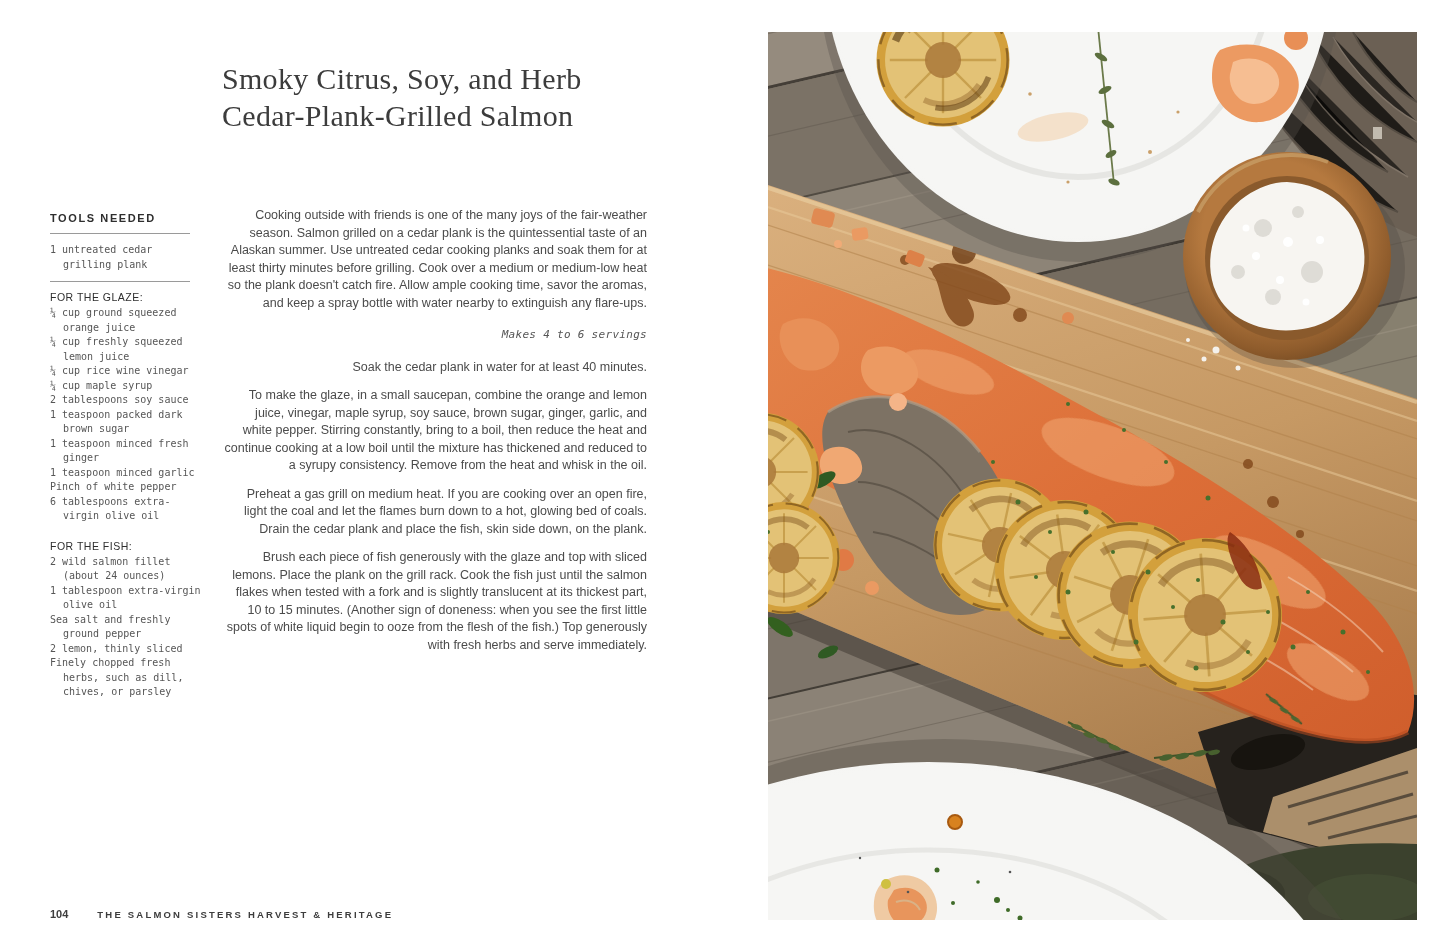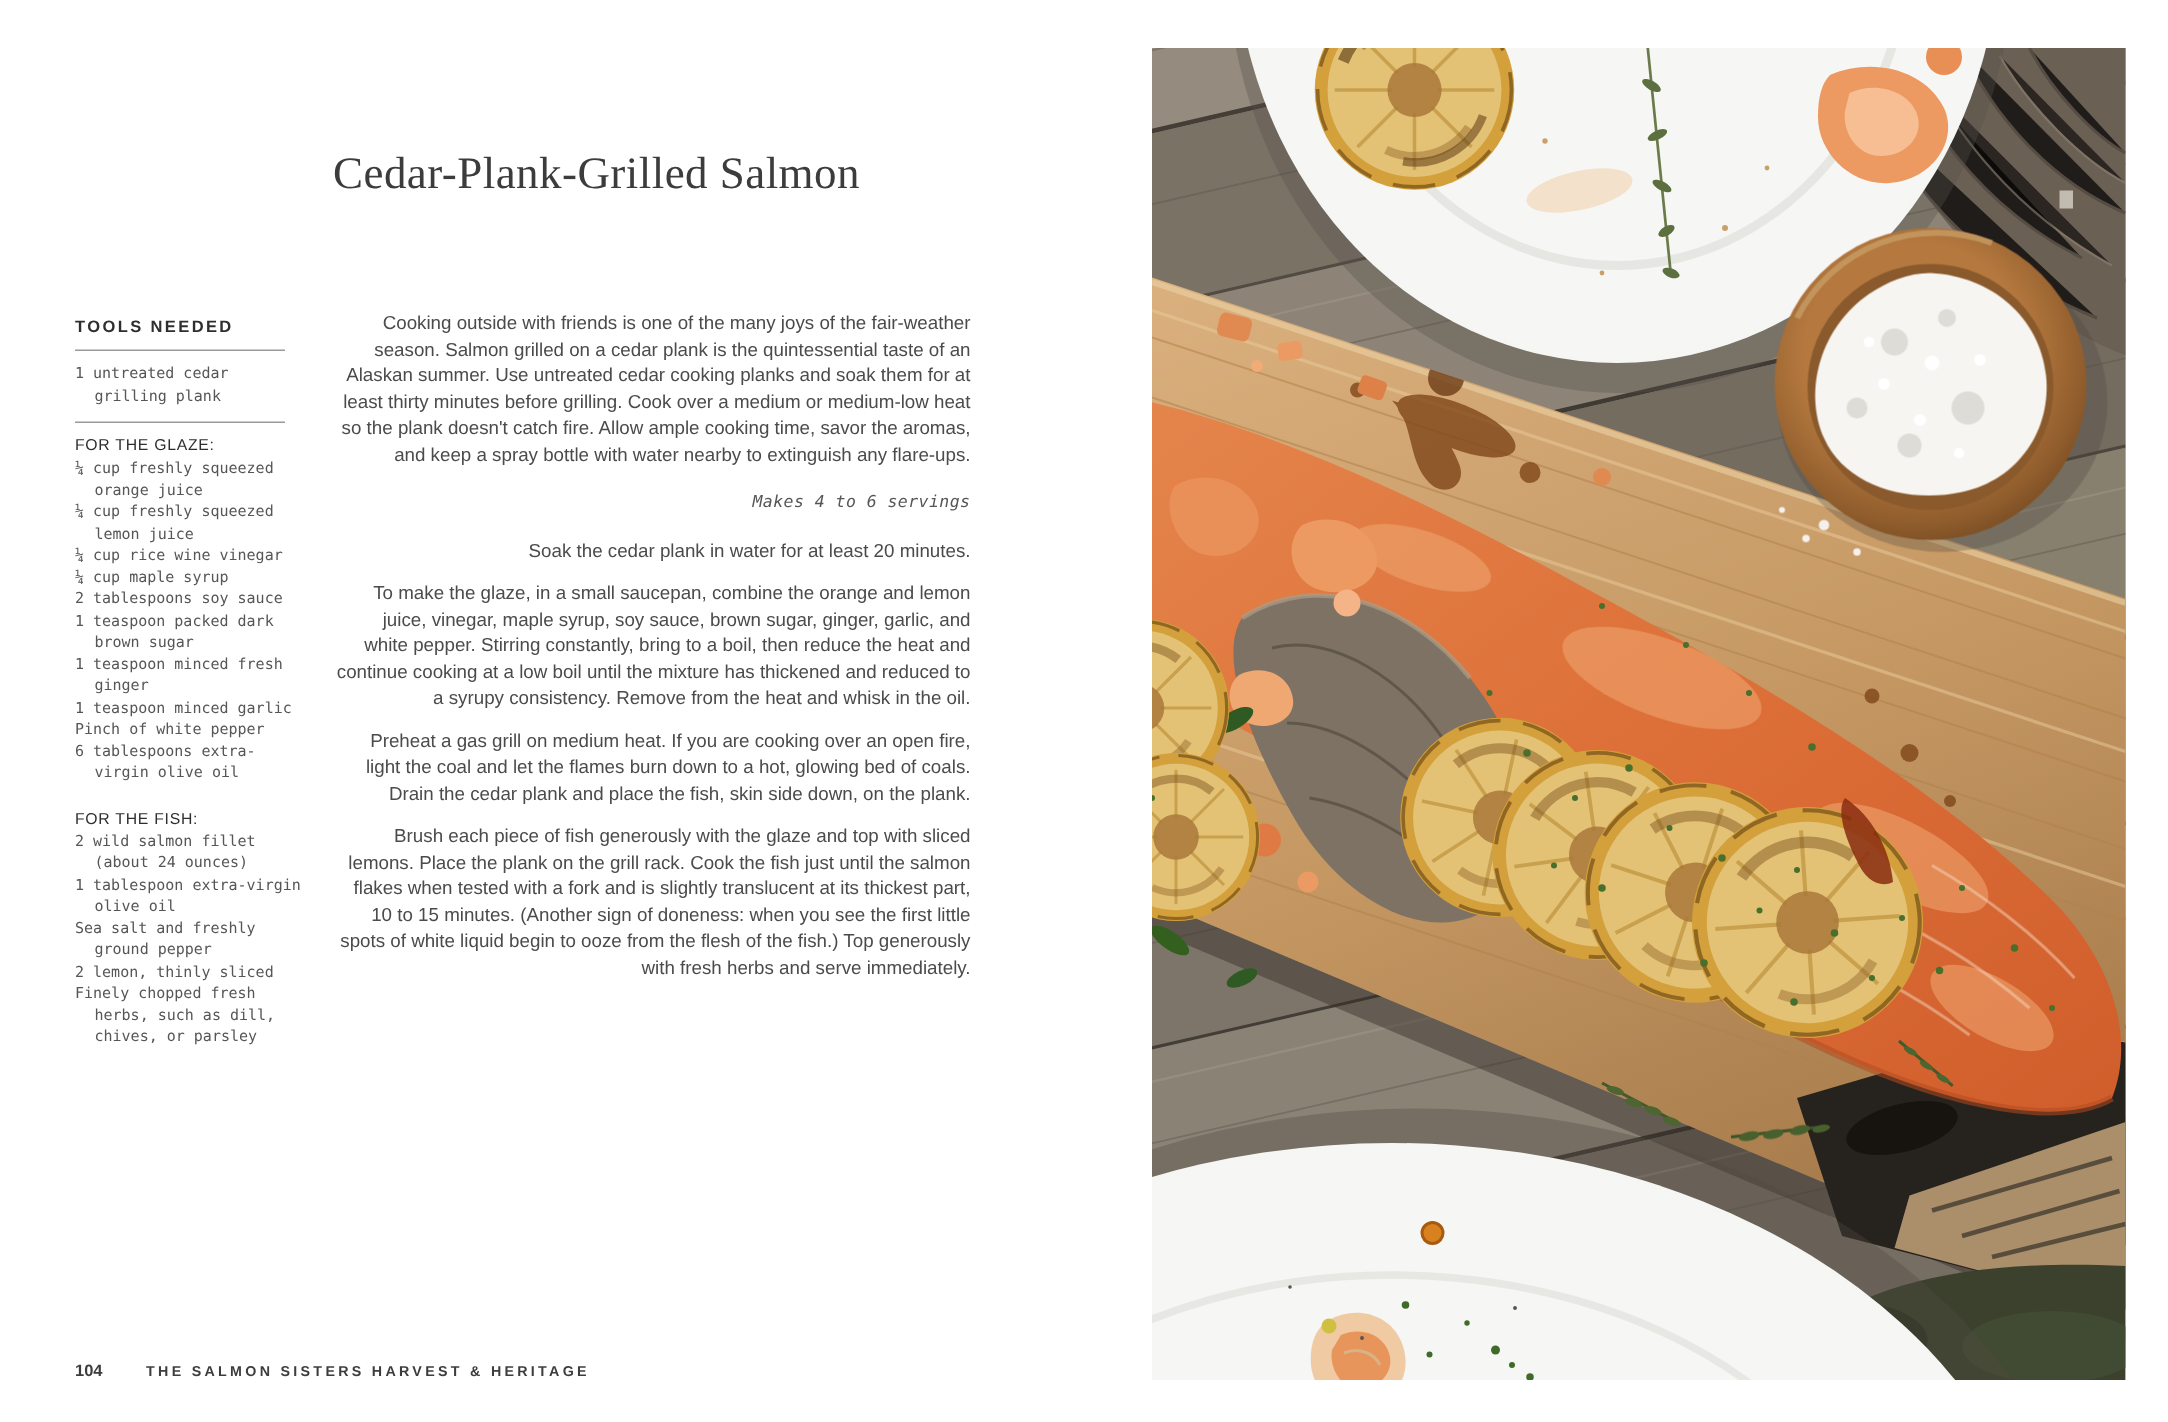--- a/index.html
+++ b/index.html
@@ -31,34 +31,34 @@
   .booktitle{font-size:9.5px;font-weight:600;letter-spacing:2.2px;color:var(--footer-ink);
     margin-left:29px;}
   .photo{position:absolute;left:768px;top:32px;width:649px;height:888px;}
   .photo svg{display:block;width:100%;height:100%;}
 </style>
 </head>
 <body>
 
 <div class="page">
 
-  <h1 class="title"><br><span>Cedar-Plank-Grilled Salmon</span></h1>
+  <h1 class="title"><span>Smoky Citrus, Soy, and Herb</span><br><span>Cedar-Plank-Grilled Salmon</span></h1>
 
   <aside class="sidebar">
     <div class="side-head">TOOLS NEEDED</div>
     <hr class="rule">
     <div class="mono-list">
 
     <div class="ing">1 untreated cedar grilling plank</div>
       </div>
     <hr class="rule">
     <div class="sub-head">FOR THE GLAZE:</div>
     <div class="mono-list">
 
-    <div class="ing">¼ cup freshly squeezed orange juice</div>
+    <div class="ing">¼ cup ground squeezed orange juice</div>
         <div class="ing">¼ cup freshly squeezed lemon juice</div>
         <div class="ing">¼ cup rice wine vinegar</div>
         <div class="ing">¼ cup maple syrup</div>
         <div class="ing">2 tablespoons soy sauce</div>
         <div class="ing">1 teaspoon packed dark brown sugar</div>
         <div class="ing">1 teaspoon minced fresh ginger</div>
         <div class="ing">1 teaspoon minced garlic</div>
         <div class="ing">Pinch of white pepper</div>
         <div class="ing">6 tablespoons extra-virgin olive oil</div>
       </div>
@@ -71,21 +71,21 @@
         <div class="ing">2 lemon, thinly sliced</div>
         <div class="ing">Finely chopped fresh herbs, such as dill, chives, or parsley</div>
       </div>
   </aside>
 
   <main class="body-col">
     <p>Cooking outside with friends is one of the many joys of the fair-weather season. Salmon grilled on a cedar plank is the quintessential taste of an Alaskan summer. Use untreated cedar cooking planks and soak them for at least thirty minutes before grilling. Cook over a medium or medium-low heat so the plank doesn't catch fire. Allow ample cooking time, savor the aromas, and keep a spray bottle with water nearby to extinguish any flare-ups.</p>
     <p class="servings">Makes 4 to 6 servings</p>
     <div>
 
-    <p>Soak the cedar plank in water for at least 20 minutes.</p>
+    <p>Soak the cedar plank in water for at least 40 minutes.</p>
         <p>To make the glaze, in a small saucepan, combine the orange and lemon juice, vinegar, maple syrup, soy sauce, brown sugar, ginger, garlic, and white pepper. Stirring constantly, bring to a boil, then reduce the heat and continue cooking at a low boil until the mixture has thickened and reduced to a syrupy consistency. Remove from the heat and whisk in the oil.</p>
         <p>Preheat a gas grill on medium heat. If you are cooking over an open fire, light the coal and let the flames burn down to a hot, glowing bed of coals. Drain the cedar plank and place the fish, skin side down, on the plank.</p>
         <p>Brush each piece of fish generously with the glaze and top with sliced lemons. Place the plank on the grill rack. Cook the fish just until the salmon flakes when tested with a fork and is slightly translucent at its thickest part, 10 to 15 minutes. (Another sign of doneness: when you see the first little spots of white liquid begin to ooze from the flesh of the fish.) Top generously with fresh herbs and serve immediately.</p>
       </div>
   </main>
 
   <footer class="footer">
     <span class="pagenum">104</span><span class="booktitle">THE SALMON SISTERS HARVEST &amp; HERITAGE</span>
   </footer>
 

